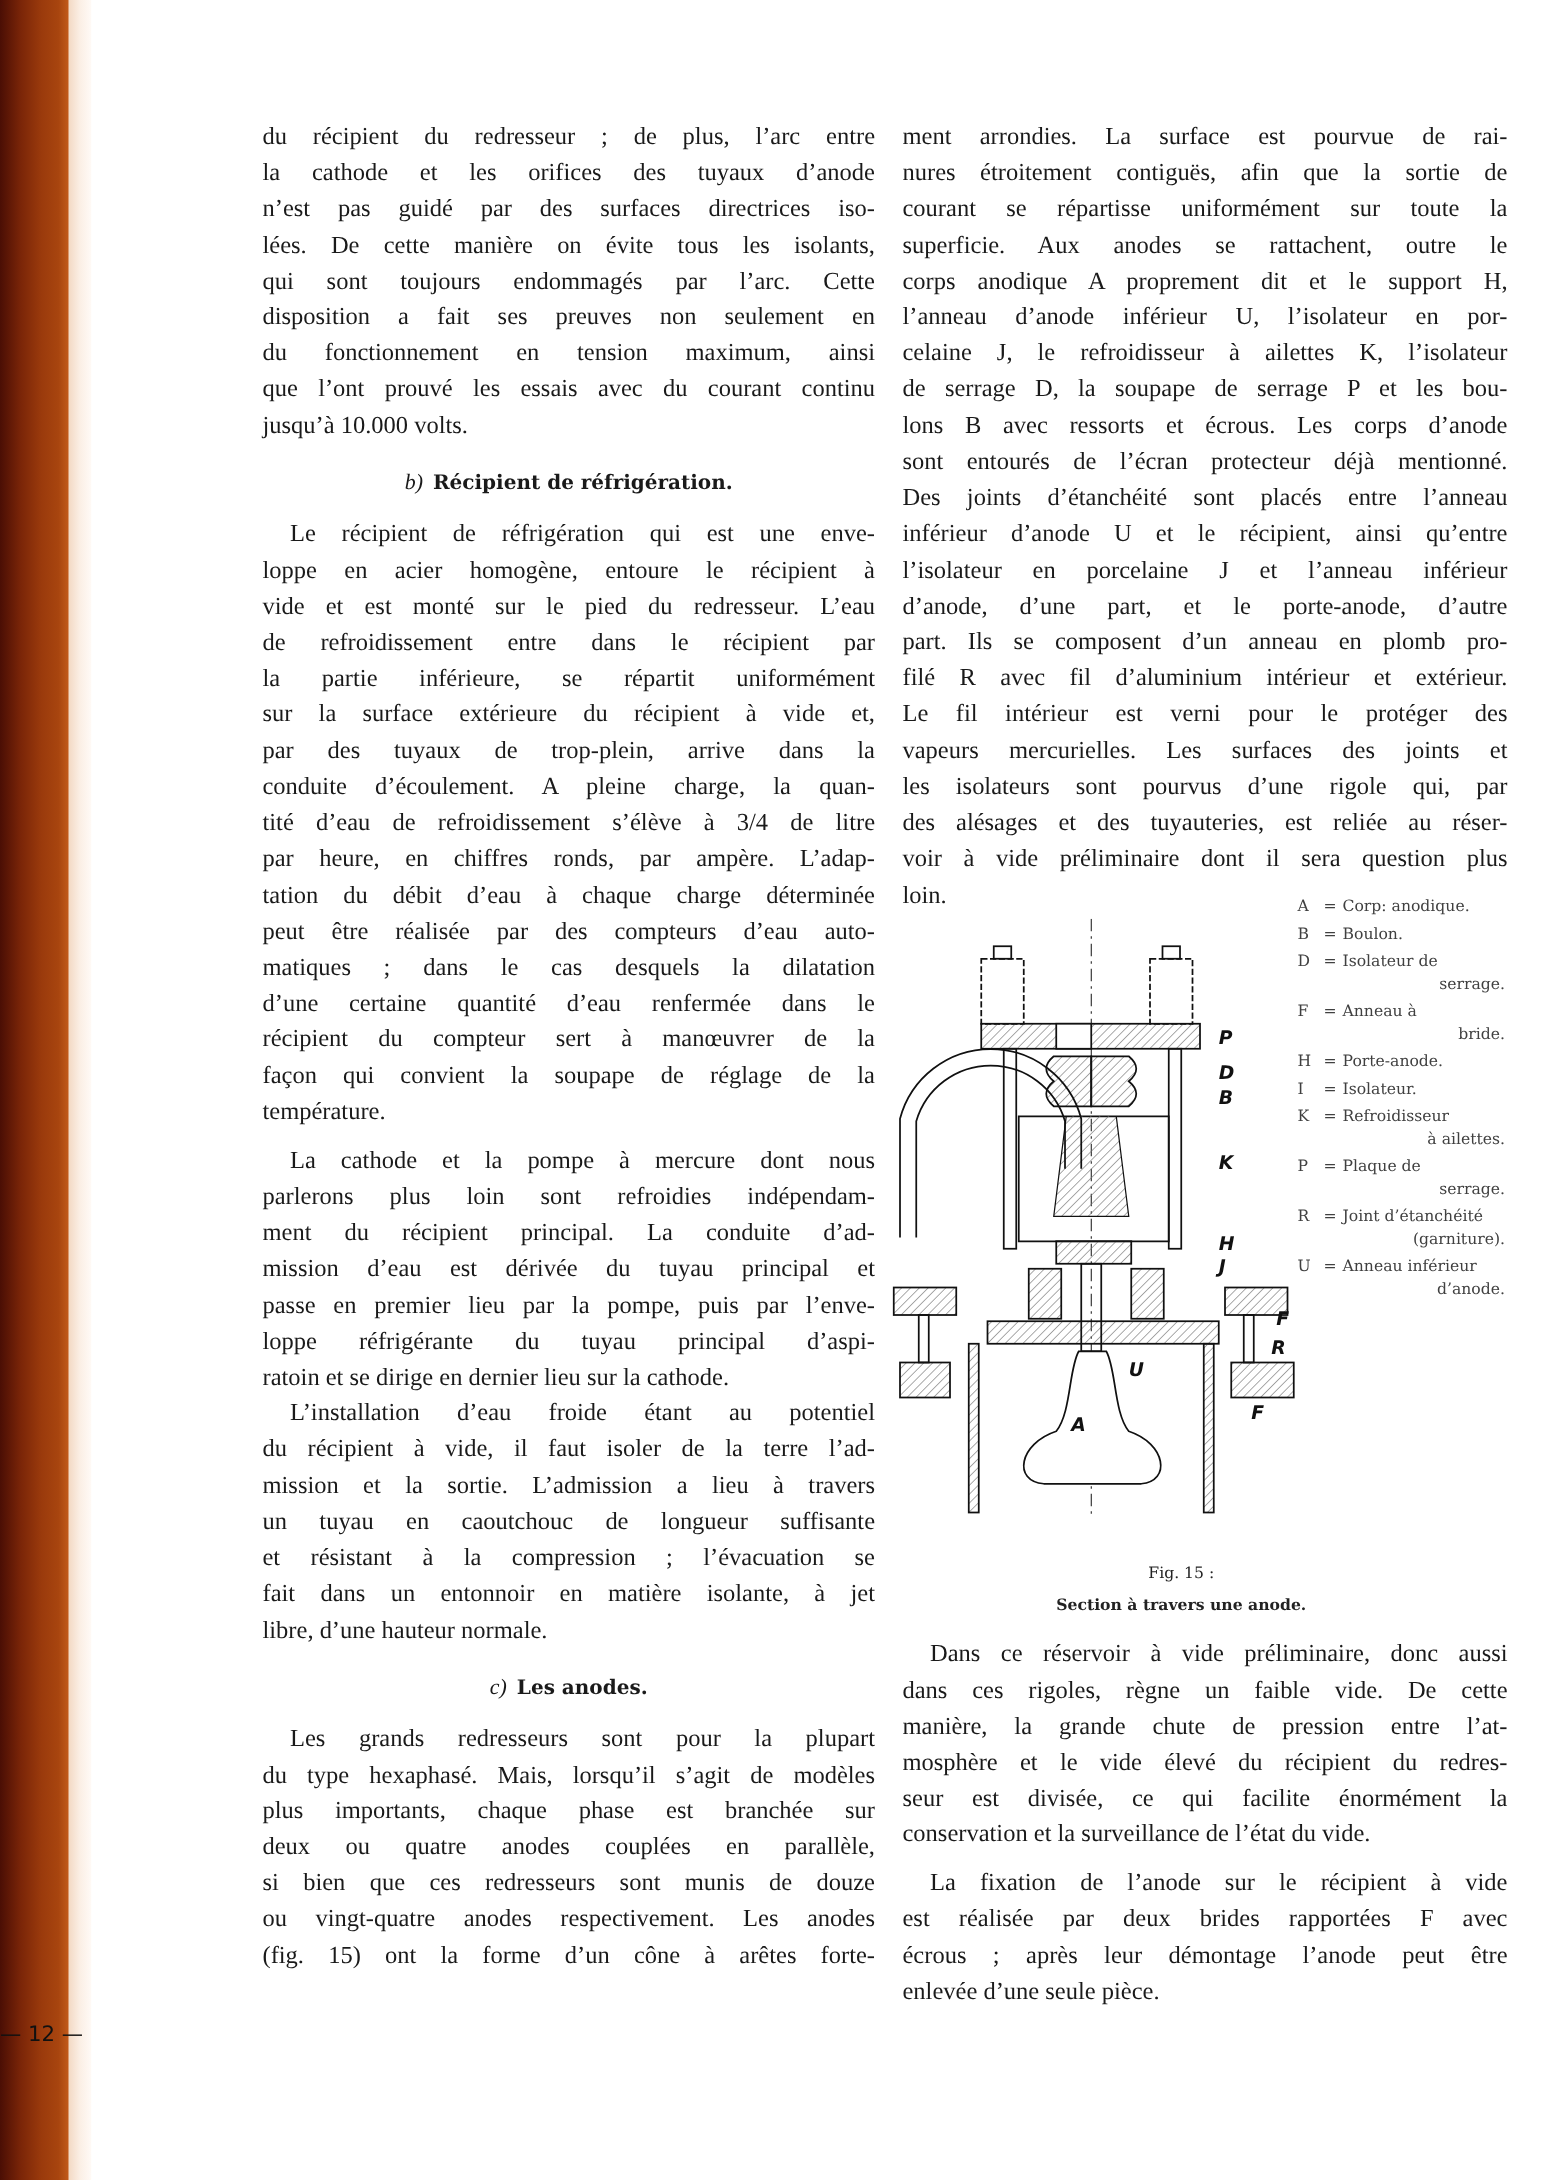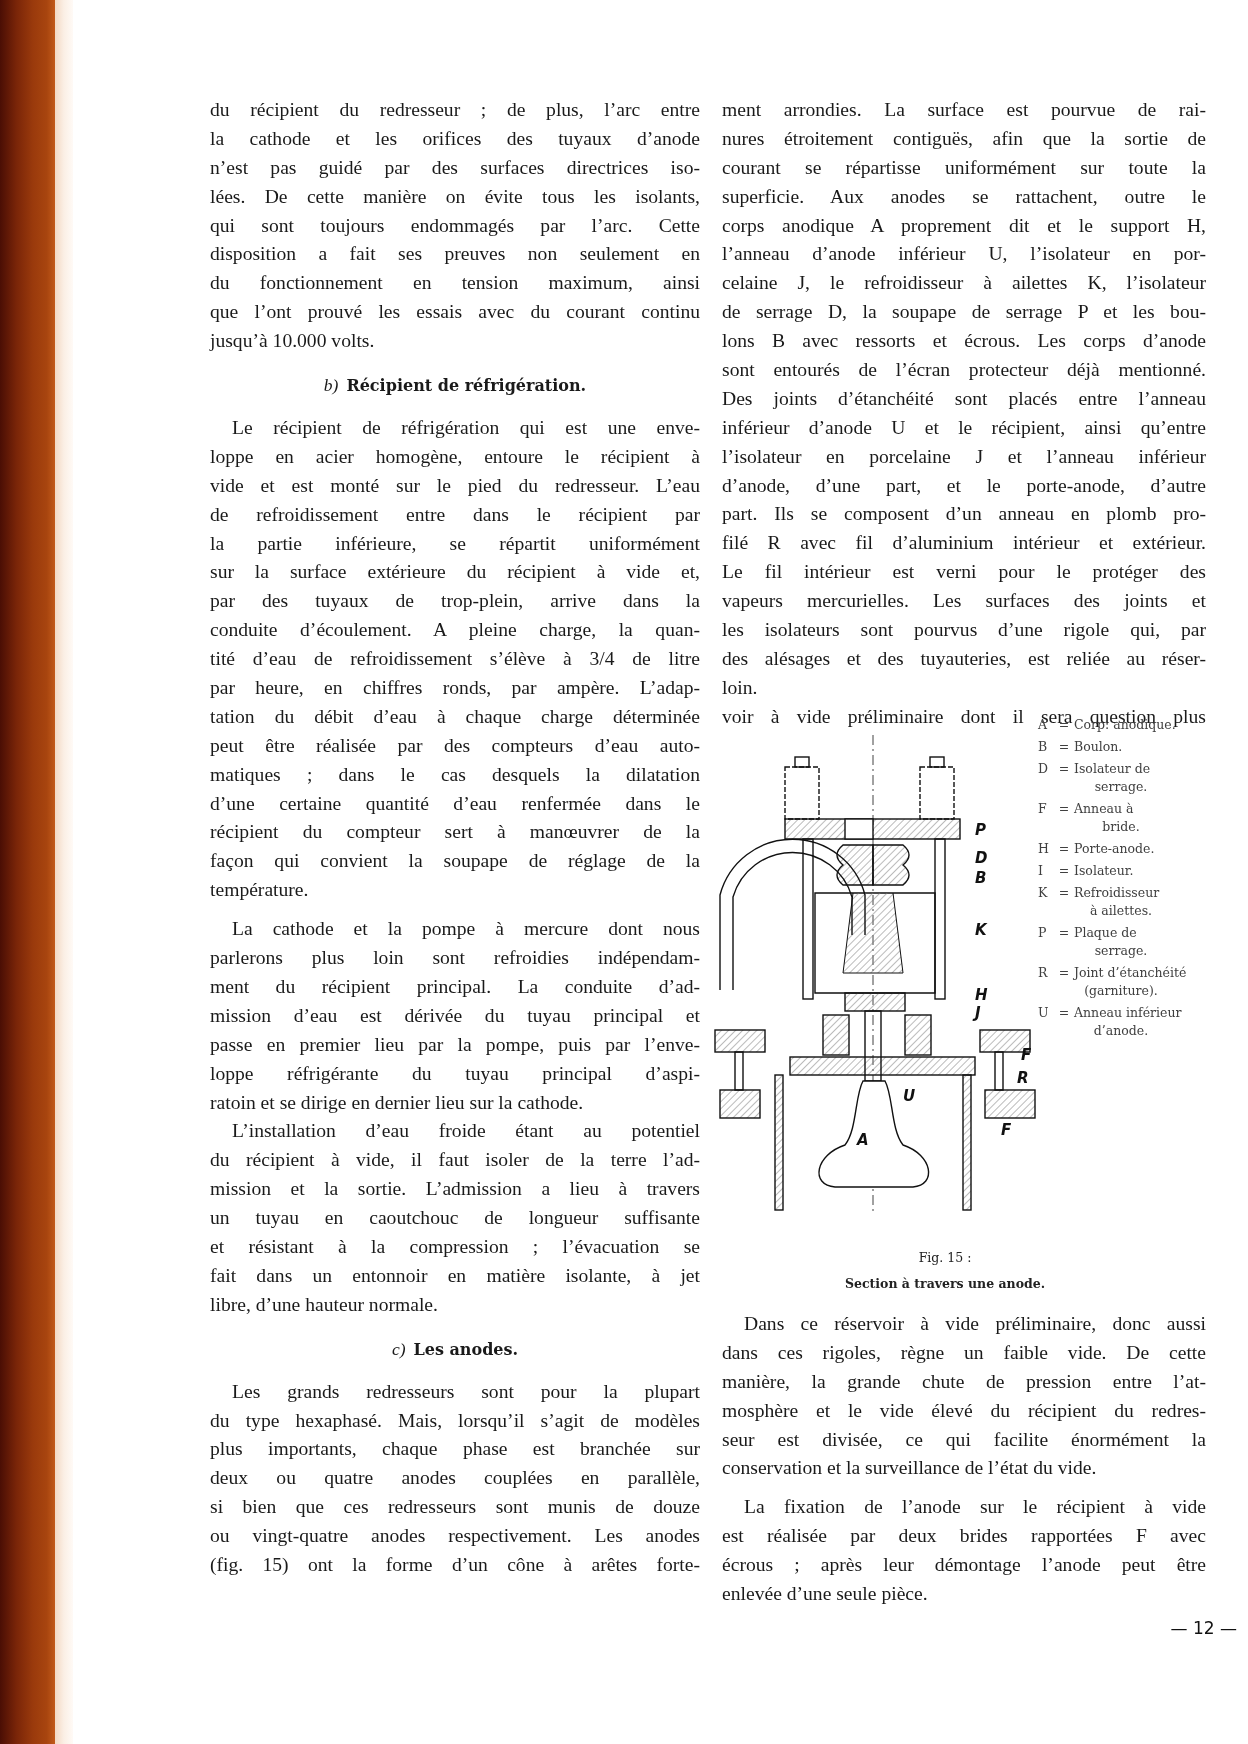--- a/index.html
+++ b/index.html
@@ -18,25 +18,25 @@
   .heading { text-align:center; margin:10px 0 10px 0; font-size:17.5px; height:38px; line-height:38px; }
   .heading i { font-style:italic; font-weight:normal; margin-right:8px; }
   .heading b { font-family:"DejaVu Serif",serif; font-weight:bold; font-size:16px;margin-top:38px; }
   .gap { height:10px; }
   .figure { position:absolute; left:705px; top:735px; width:335px; height:480px; }
   .legend { position:absolute; left:1038px; top:716px; width:180px; font-family:"DejaVu Serif",serif;
             font-size:12.5px; line-height:18px; color:#404040; }
   .legend .item { margin-bottom:4px; }
   .legend .k { display:inline-block; width:16px; }
   .legend .eq { display:inline-block; width:20px; text-align:center; }
-  .legend .cont { display:block; text-align:center; padding-right:14px; }
+  .legend .cont { display:block; text-align:right; padding-right:14px; }
   .caption { position:absolute; left:820px; top:1245px; width:250px; text-align:center;
              font-family:"DejaVu Serif",serif; font-size:12.5px; line-height:26px; color:#222; }
   .caption .t2 { font-weight:bold; }
-  .pagenum { position:absolute; left:0; width:1237px; top:1618px; text-align:right;
+  .pagenum { position:absolute; left:0; width:1237px; top:1618px; text-align:left;
              font-family:"DejaVu Sans",sans-serif; font-size:17px; color:#111; }
   .fig-lbl { font-family:"DejaVu Sans",sans-serif; font-style:italic; font-weight:bold; font-size:15px; fill:#111; }
 </style>
 </head>
 <body>
 
 <div class="binding"></div>
 <div class="binding-edge"></div>
 
 <div class="col left">
@@ -121,22 +121,22 @@
       <span class="line">Des joints d’étanchéité sont placés entre l’anneau</span>
       <span class="line">inférieur d’anode U et le récipient, ainsi qu’entre</span>
       <span class="line">l’isolateur en porcelaine J et l’anneau inférieur</span>
       <span class="line">d’anode, d’une part, et le porte-anode, d’autre</span>
       <span class="line">part. Ils se composent d’un anneau en plomb pro-</span>
       <span class="line">filé R avec fil d’aluminium intérieur et extérieur.</span>
       <span class="line">Le fil intérieur est verni pour le protéger des</span>
       <span class="line">vapeurs mercurielles. Les surfaces des joints et</span>
       <span class="line">les isolateurs sont pourvus d’une rigole qui, par</span>
       <span class="line">des alésages et des tuyauteries, est reliée au réser-</span>
+      <span class="line">voir à vide préliminaire dont il sera question plus</span>
       <span class="line last">loin.</span>
-      <span class="line">voir à vide préliminaire dont il sera question plus</span>
     </div>
 </div>
 
 <svg class="figure" viewBox="0 0 335 480" xmlns="http://www.w3.org/2000/svg">
   <defs>
     <pattern id="hatch" patternUnits="userSpaceOnUse" width="5" height="5" patternTransform="rotate(45)">
       <line x1="0" y1="0" x2="0" y2="5" stroke="#777" stroke-width="1"></line>
     </pattern>
   </defs>
   <g fill="none" stroke="#111" stroke-width="1.4">

